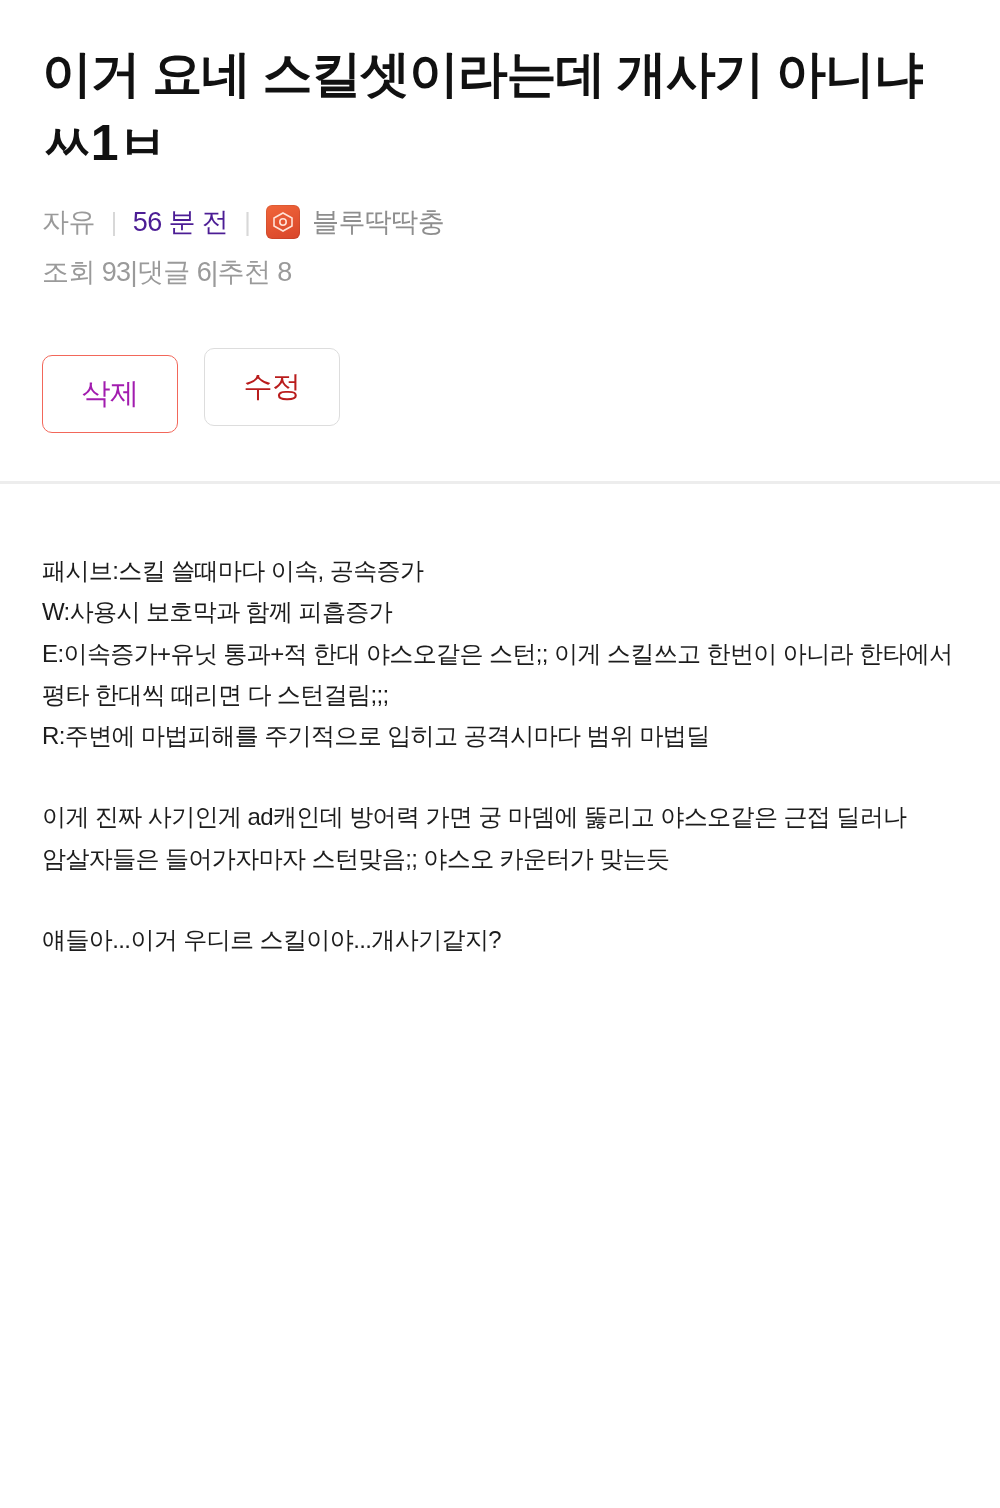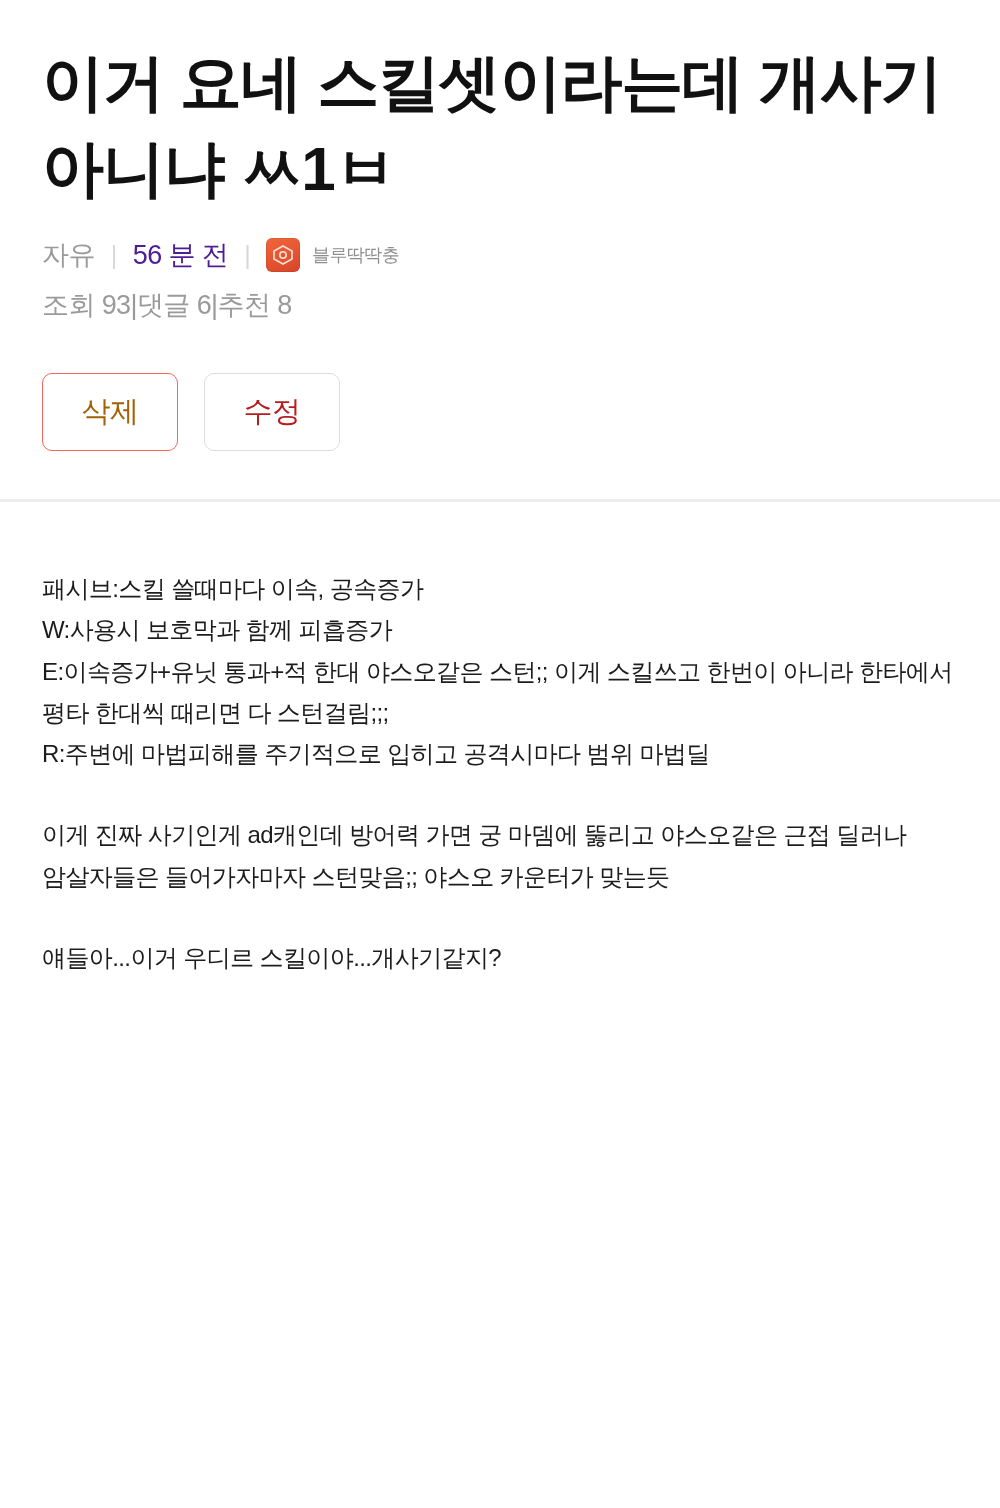--- a/index.html
+++ b/index.html
@@ -18,21 +18,21 @@
     width: 1000px;
     min-height: 1508px;
     box-sizing: border-box;
     padding: 0;
     position: relative;
   }
   .post-header {
     padding: 40px 42px 0 42px;
   }
   .post-title {
-    font-size: 62px;
+    font-size: 50px;
     line-height: 1.38;
     font-weight: 700;
     letter-spacing: -1.2px;
     color: #111111;
     margin: 0 0 26px 0;
     word-break: keep-all;
   }
   .meta-row {
     display: flex;
     align-items: center;
@@ -64,21 +64,21 @@
     display: inline-flex;
     align-items: center;
     justify-content: center;
     margin-right: 12px;
     flex: none;
     box-shadow: inset 0 0 0 1px rgba(0,0,0,0.07);
   }
   .badge-icon svg { display: block; }
   .author-name {
     color: #8e8e8e;
-    font-size: 18px;
+    font-size: 27px;
     letter-spacing: -0.6px;
   }
   .meta-row2 {
     display: flex;
     align-items: center;
     font-size: 27px;
     color: #9a9a9a;
     letter-spacing: -0.6px;
     margin-bottom: 50px;
   }
@@ -98,21 +98,22 @@
     font-size: 29px;
     letter-spacing: -0.5px;
     display: inline-flex;
     align-items: center;
     justify-content: center;
     cursor: pointer;
     user-select: none;
   }
   .btn-delete {
     border: 1.5px solid #f2675a;
-    color: #a16207;
+    color: #a21caf;
+    margin-top: 15px;
   }
   .btn-edit {
     border: 1.5px solid #dddddd;
     color: #b91c1c;
   }
   .divider {
     height: 3px;
     background: #ededed;
     width: 100%;
   }

